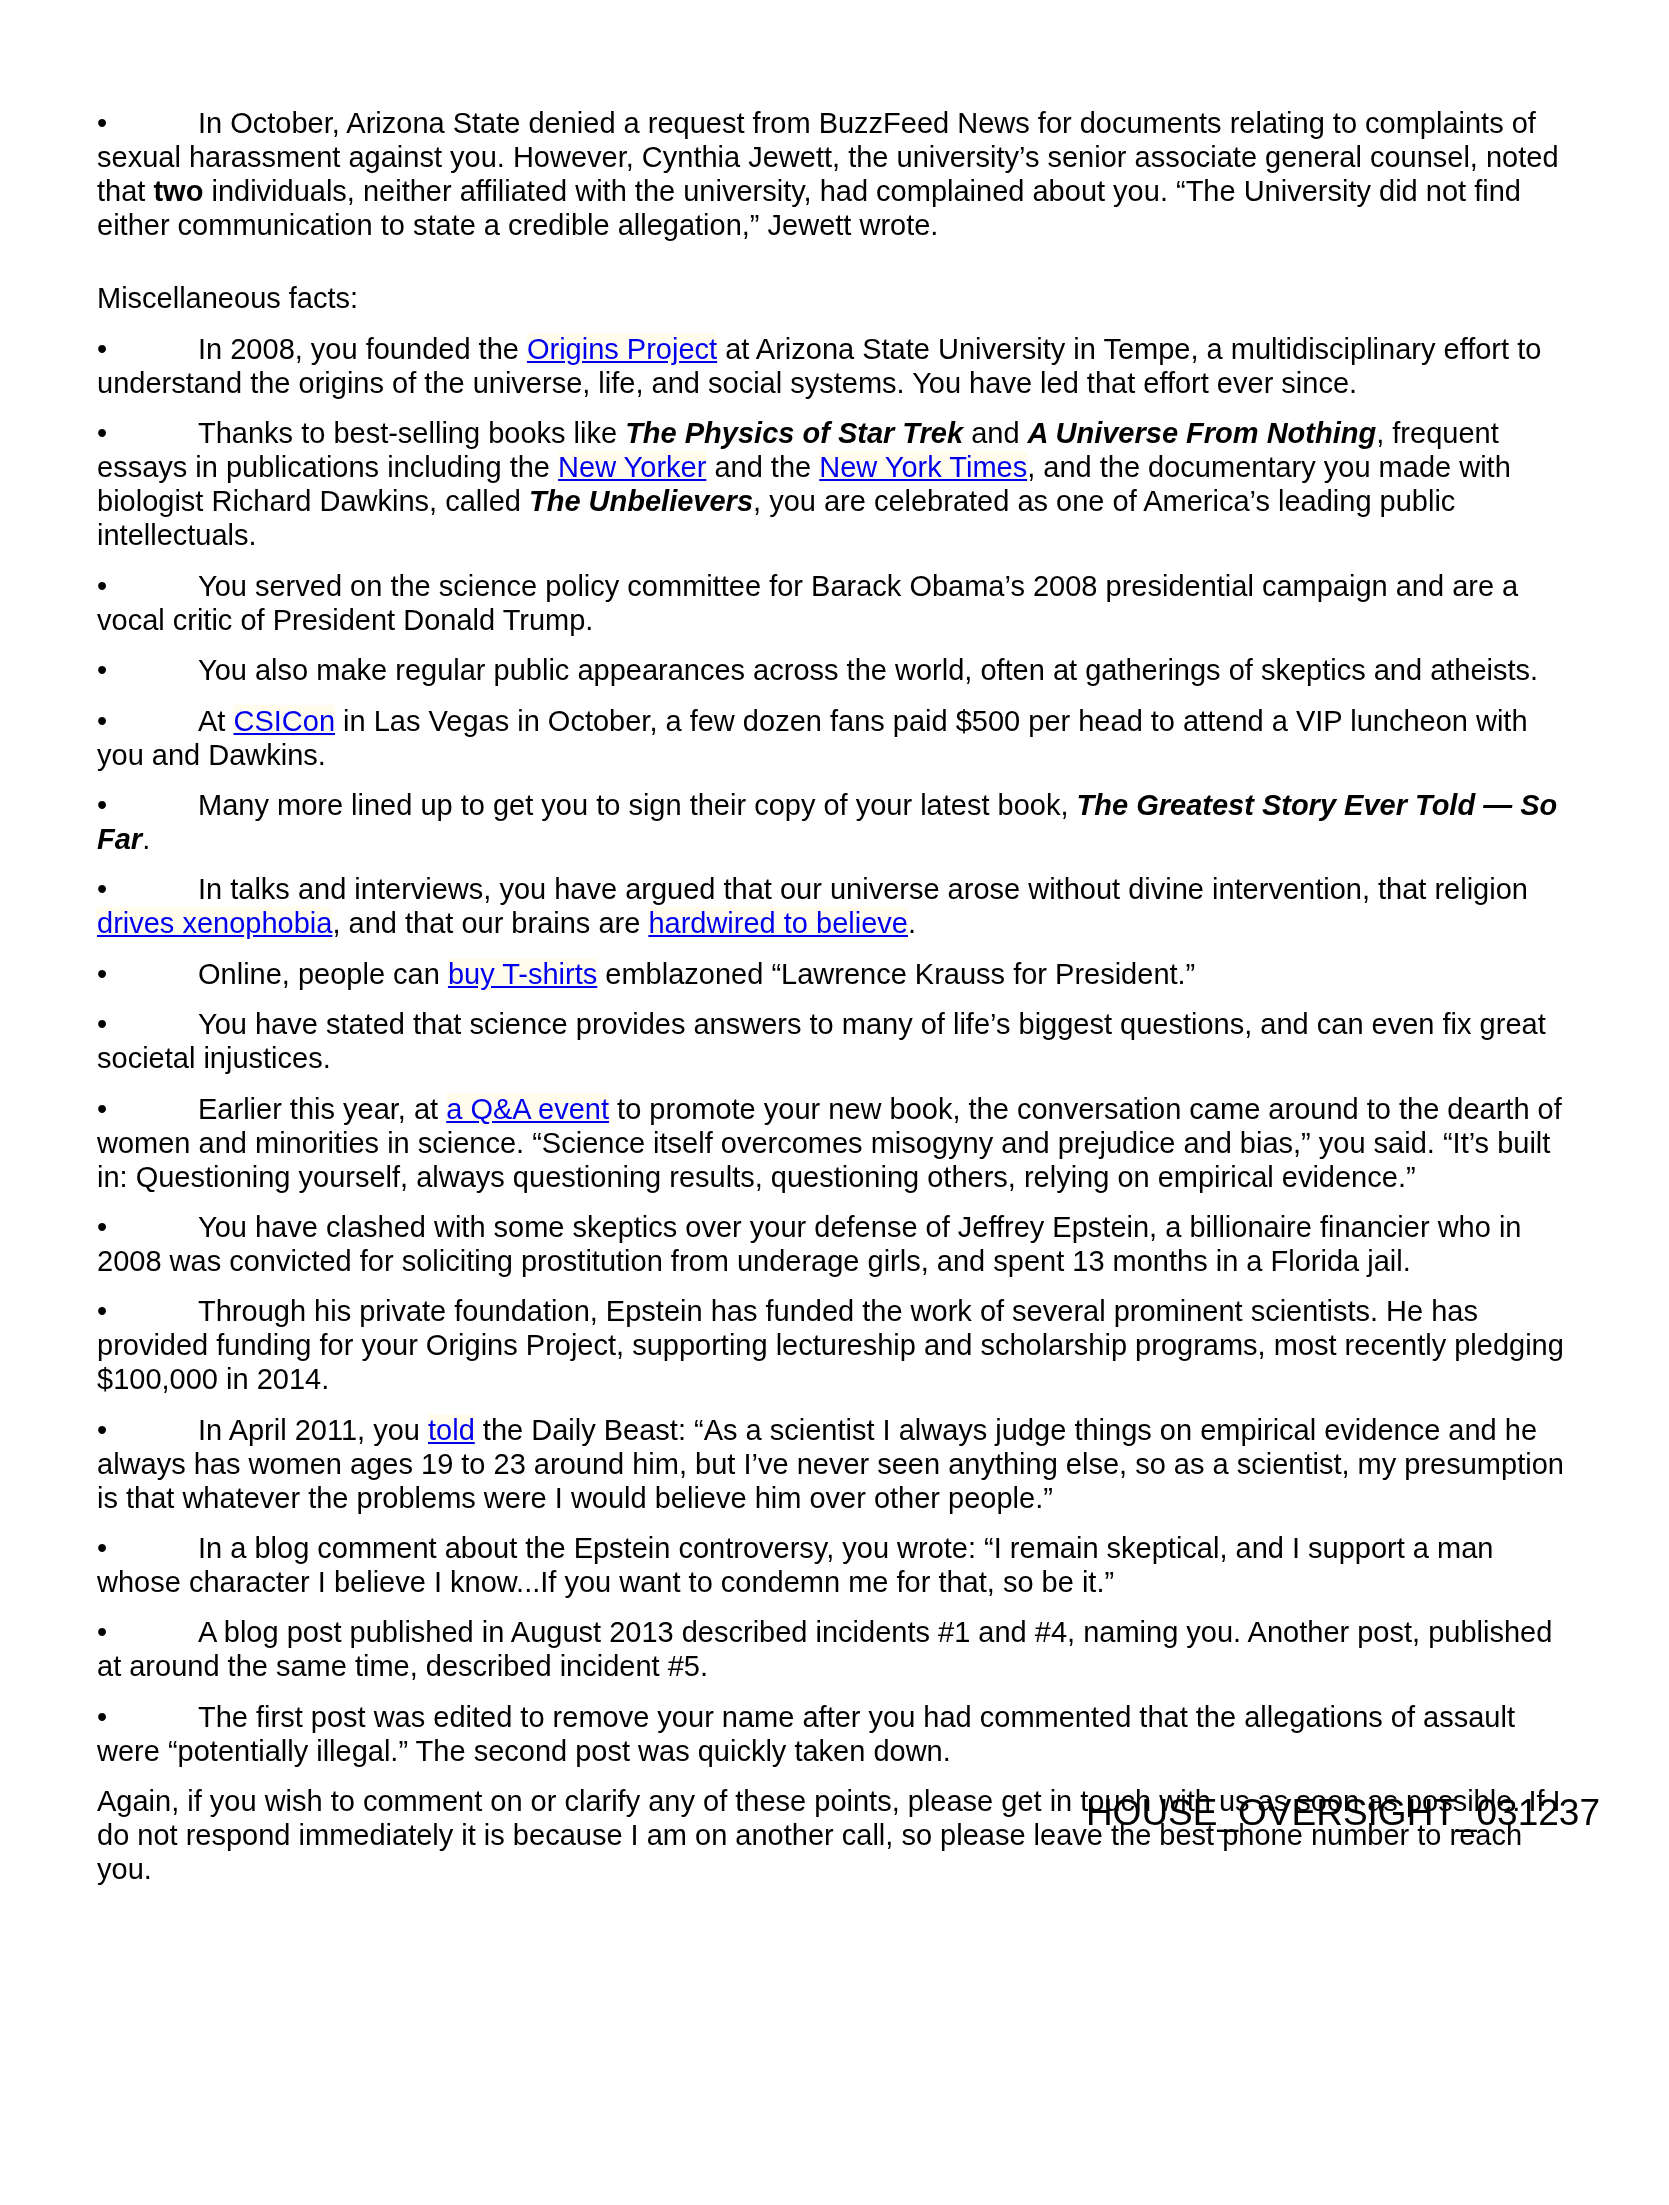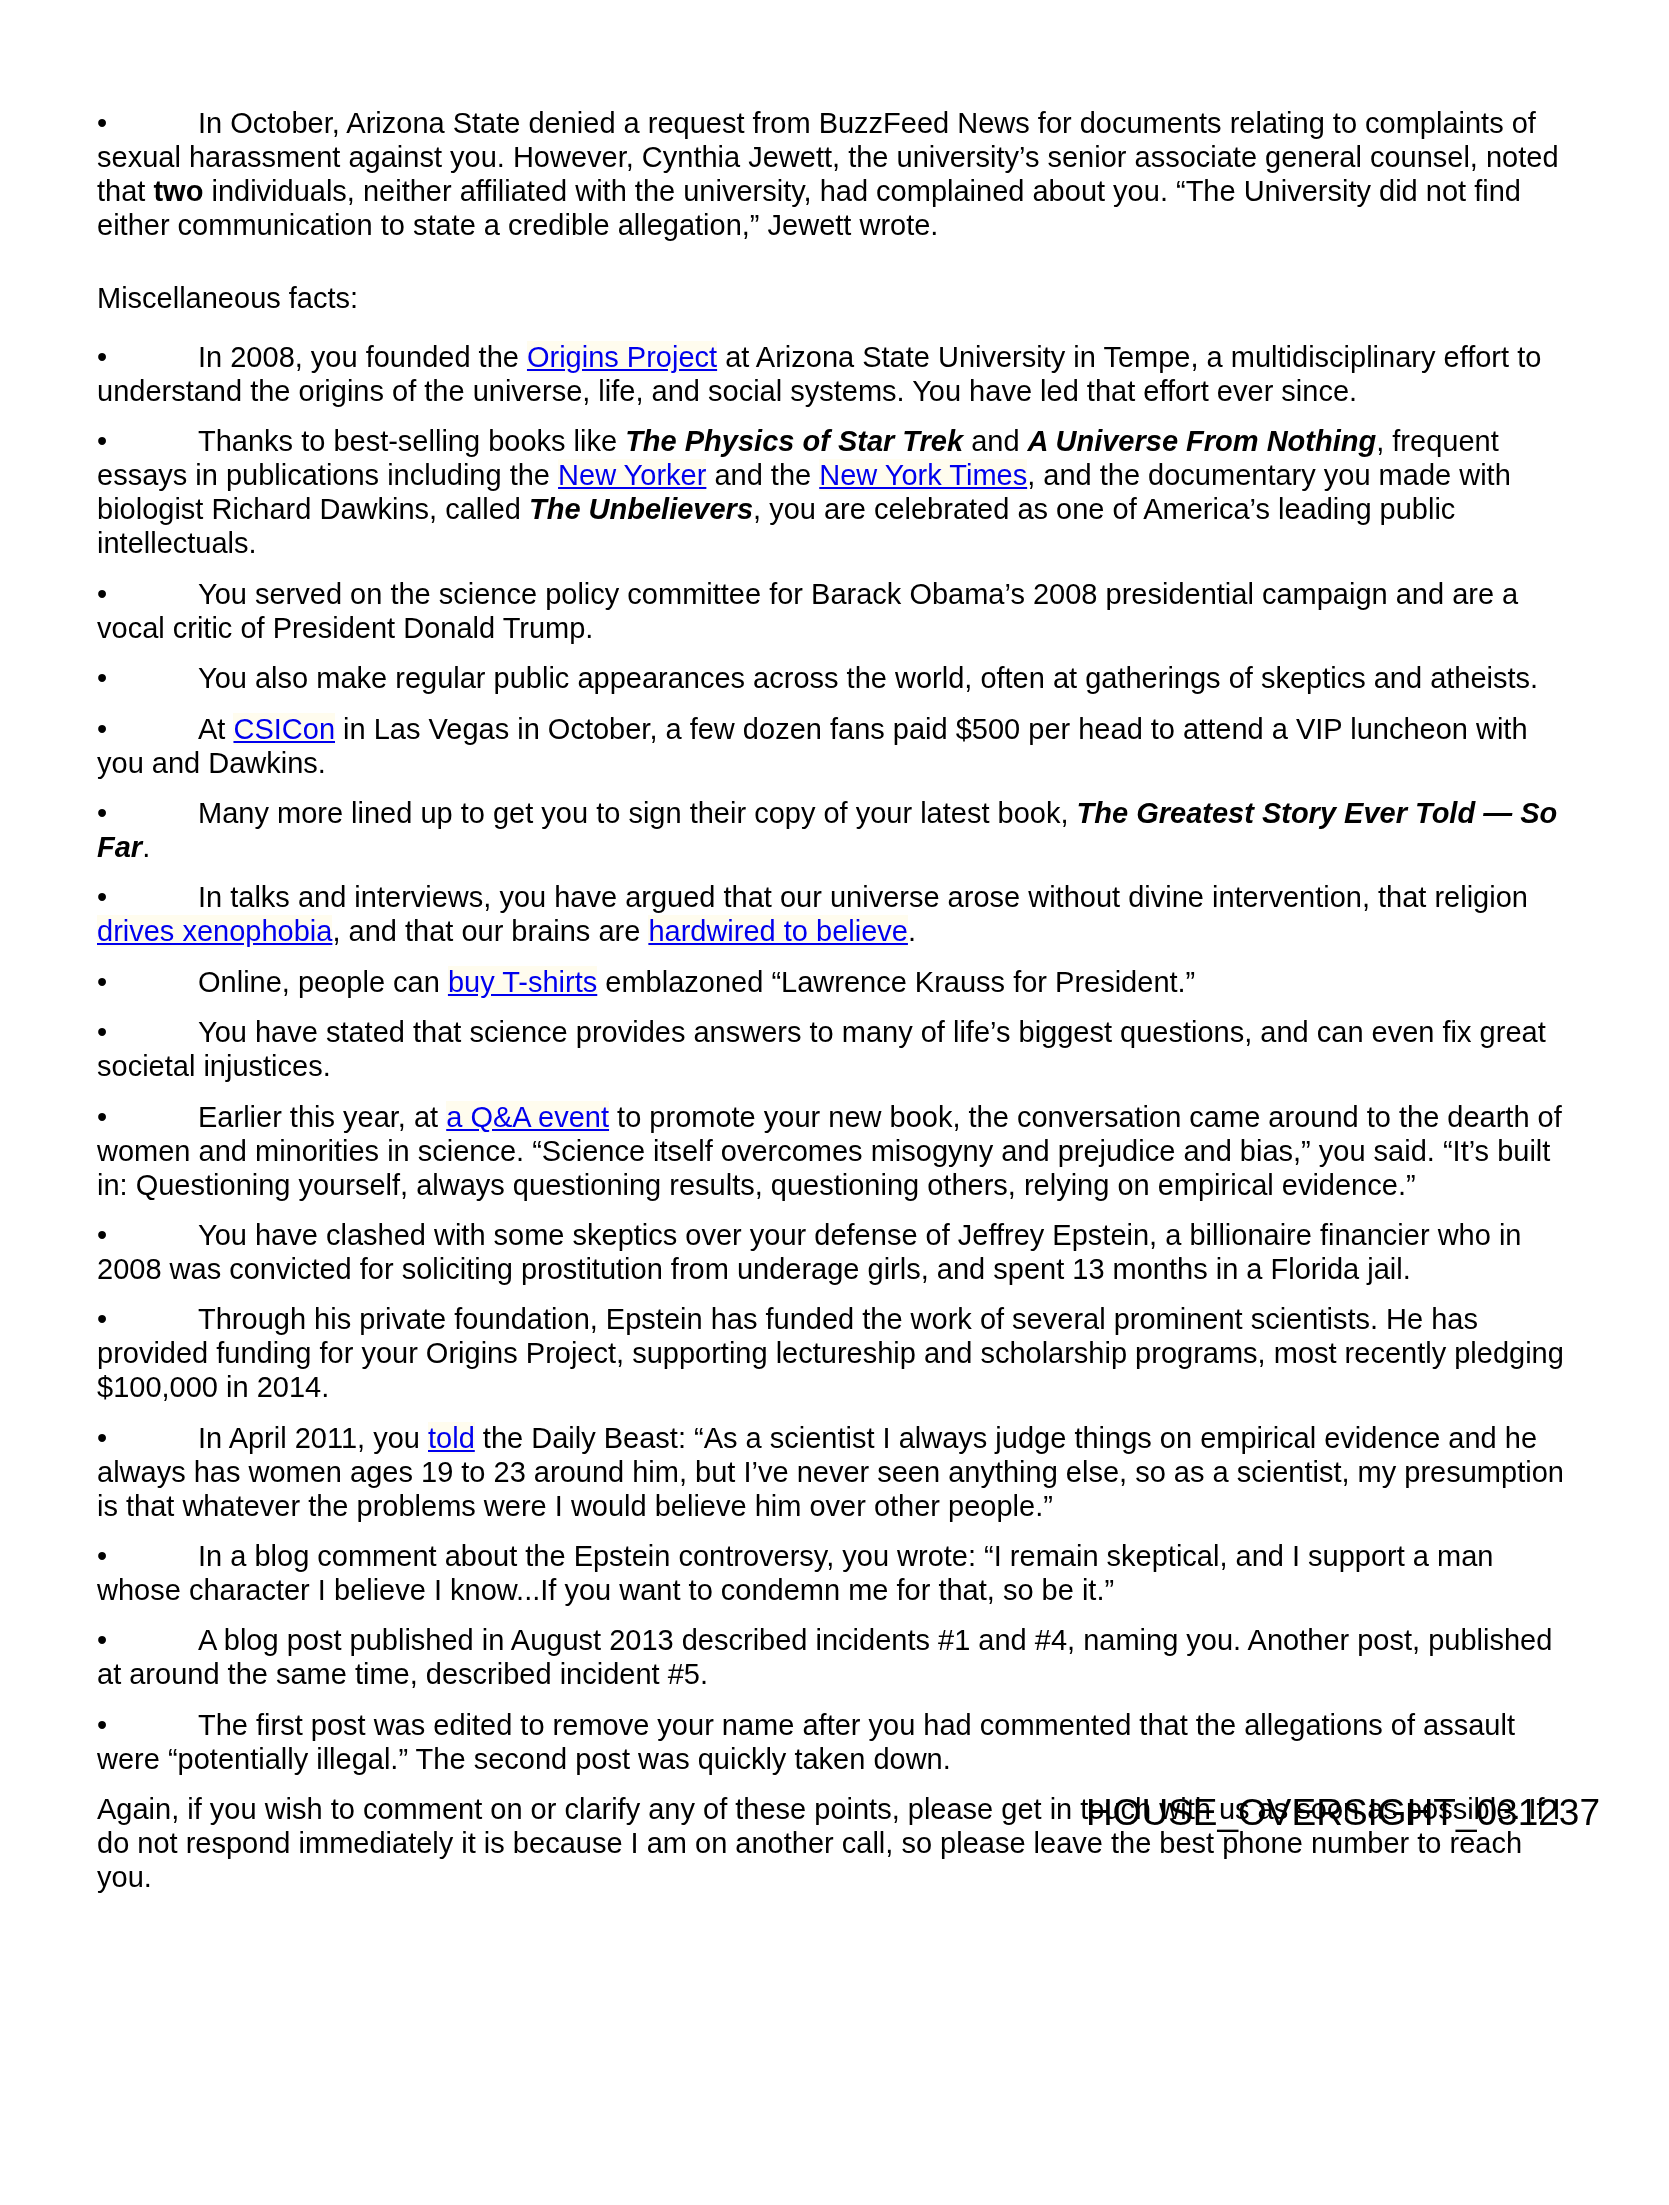--- a/index.html
+++ b/index.html
@@ -15,21 +15,21 @@
   .content {
     position: absolute;
     left: 97px; top: 106px;
     width: 1477px;
     font-size: 29px;
     line-height: 34px;
     text-align: left;
   }
   .content p { margin: 0 0 16.4px 0; }
   p.intro-para { margin-bottom: 39px; }
-  p.heading { margin-bottom: 25px; }
+  p.heading { margin-bottom: 17px; }
   p.closing { margin-bottom: 0; }
   .bullet-marker { display: inline-block; width: 101px; }
   .seg-bold { font-weight: bold; }
   .seg-italic { font-style: italic; font-weight: bold; }
   a.doc-link {
     color: var(--link-blue, #0000EE);
     text-decoration: underline;
     background: var(--link-highlight, #FFFCEE);
     cursor: pointer;
   }

